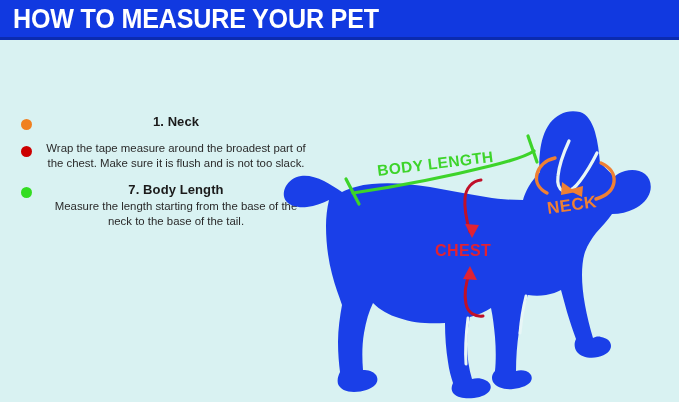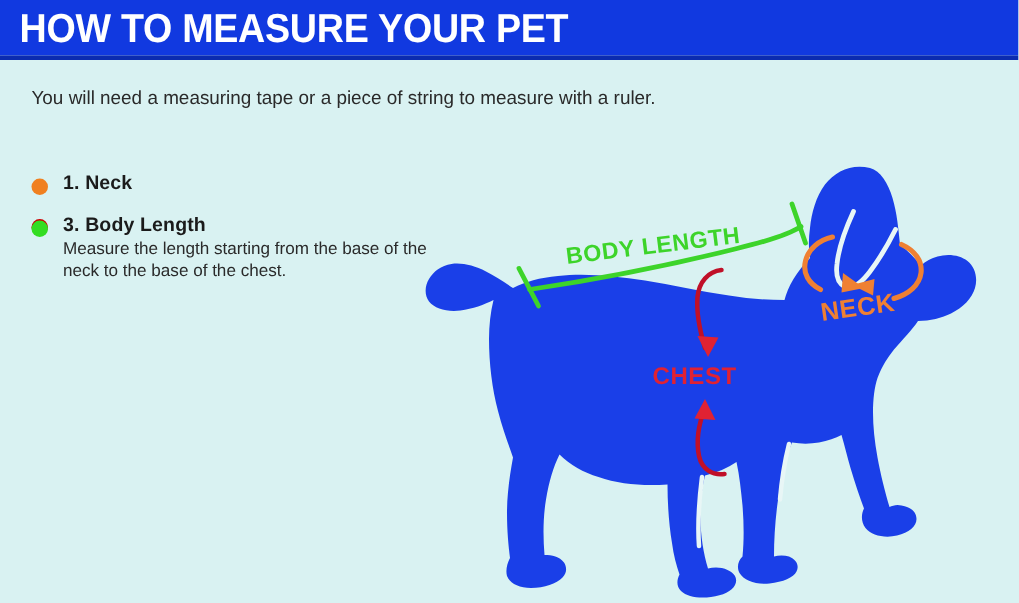--- a/index.html
+++ b/index.html
@@ -31,21 +31,21 @@
 
   
   #intro{
     position:absolute;left:21px;top:56px;width:640px;
     font-size:12.6px;line-height:18.5px;color:#2a2a2a;
   }
   #intro div{white-space:nowrap;}
 
   
   #steps{position:absolute;left:20px;top:114px;width:290px;}
-  .step{position:relative;margin-bottom:11px;}
+  .step{position:relative;margin-bottom:11px;text-align:center;}
   .bullet{
     position:absolute;left:1px;top:5px;
     width:11px;height:11px;border-radius:50%;
   }
   .step-head{
     margin-left:22px;
     font-size:13px;font-weight:700;color:#1b1b1b;
     line-height:16px;letter-spacing:0.1px;
   }
   .step-body{
@@ -60,38 +60,38 @@
 </head>
 <body>
 
 <div id="page">
 
   <div id="header"></div>
   <div id="header-rule"></div>
   <div id="title">HOW TO MEASURE YOUR PET</div>
 
   <div id="intro">
-    <div>You will need a measuring tape or a piece of string to measure with a ruler.</div>
   </div>
 
   <div id="steps">
 
     <div class="step">
       <span class="bullet" style="background:#f08020"></span>
       <div class="step-head">1. Neck</div>
     </div>
 
     <div class="step" style="margin-top:9px;">
       <span class="bullet" style="background:#cc0000"></span>
+      <div class="step-body">Wrap the tape measure around the broadest part of the chest. Make sure it is flush and is not too slack.</div>
     </div>
 
     <div class="step" style="margin-top:12px;">
       <span class="bullet" style="background:#33dd22"></span>
-      <div class="step-head">3. Body Length</div>
-      <div class="step-body">Measure the length starting from the base of the neck to the base of the chest.</div>
+      <div class="step-head">7. Body Length</div>
+      <div class="step-body">Measure the length starting from the base of the neck to the base of the tail.</div>
     </div>
 
   </div>
 
   <div id="diagram">
     <svg width="399" height="306" viewBox="0 0 399 306" xmlns="http://www.w3.org/2000/svg">
 
       <g>
         <path fill="#1a3fe8" d="
           M 300 16

